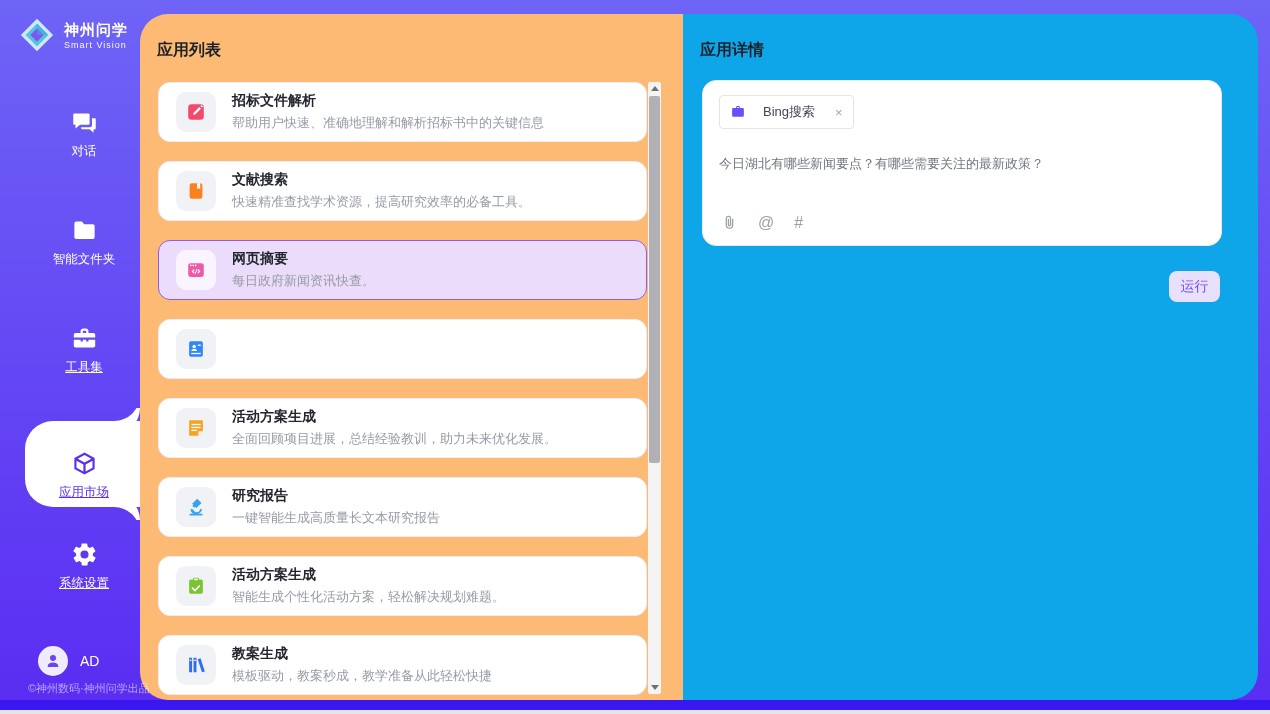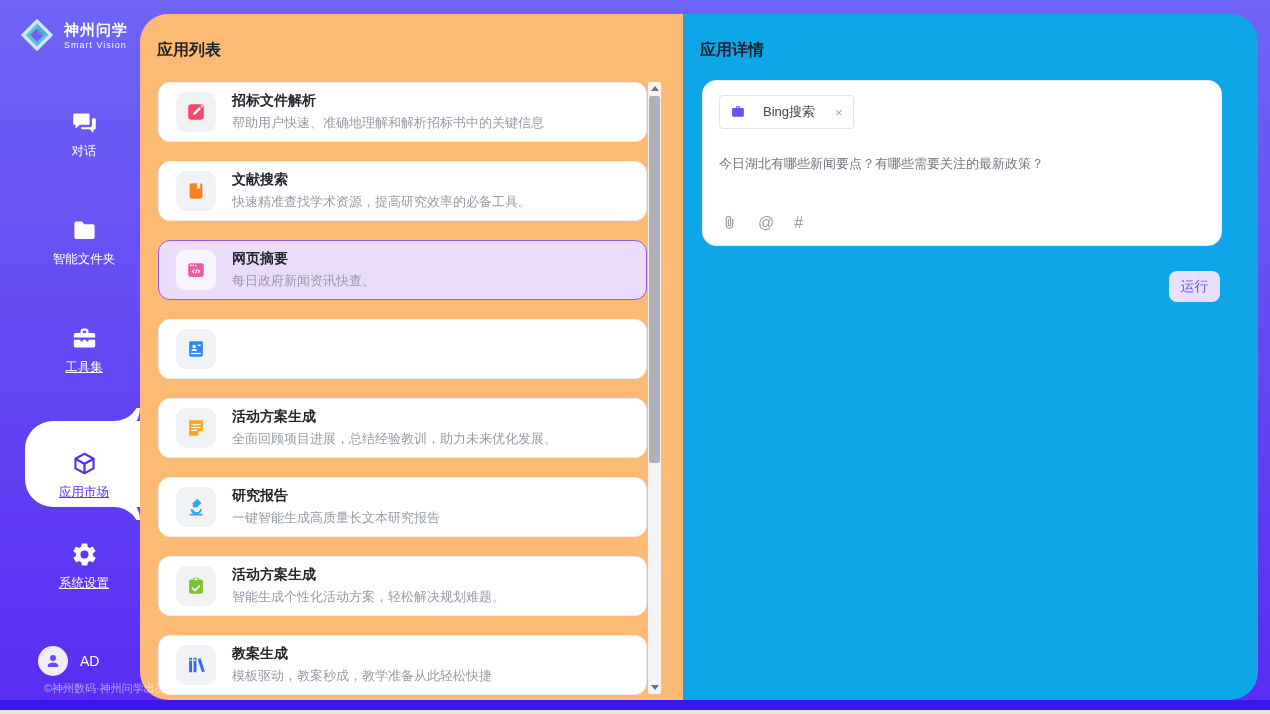--- a/index.html
+++ b/index.html
@@ -31,21 +31,21 @@
   .active-pill { position:absolute; left:25px; right:0; top:421px; height:86px; background:#fff;
     border-radius:28px 0 0 28px; z-index:1; }
   .active-pill::before, .active-pill::after { content:""; position:absolute; right:0; width:26px; height:26px; background:transparent; }
   .active-pill::before { top:-26px; border-bottom-right-radius:26px; box-shadow:0 13px 0 0 #fff; }
   .active-pill::after { bottom:-26px; border-top-right-radius:26px; box-shadow:0 -13px 0 0 #fff; }
 
   .user-row { position:absolute; left:38px; bottom:38px; display:flex; align-items:center; gap:12px; }
   .avatar { width:30px; height:30px; border-radius:50%; background:#f1ecfd; display:flex; align-items:center; justify-content:center; }
   .avatar svg { width:18px; height:18px; color:#6a46f2; }
   .user-name { color:#fff; font-size:14px; }
-  .footer-text { position:absolute; left:44px; bottom:18px; font-size:11px; color:rgba(255,255,255,.55); white-space:nowrap; z-index:6; }
+  .footer-text { position:absolute; left:28px; bottom:18px; font-size:11px; color:rgba(255,255,255,.55); white-space:nowrap; z-index:6; }
 
   
   .shell { position:absolute; left:140px; top:14px; right:12px; bottom:14px; display:flex;
     border-radius:28px; overflow:hidden; z-index:2; }
 
   
   .panel-list { width:543px; background:#fdba74; position:relative; flex-shrink:0; }
   .panel-title { font-size:16px; font-weight:bold; color:#1d2129; }
   .panel-list .panel-title { position:absolute; top:26px; left:17px; }
 

